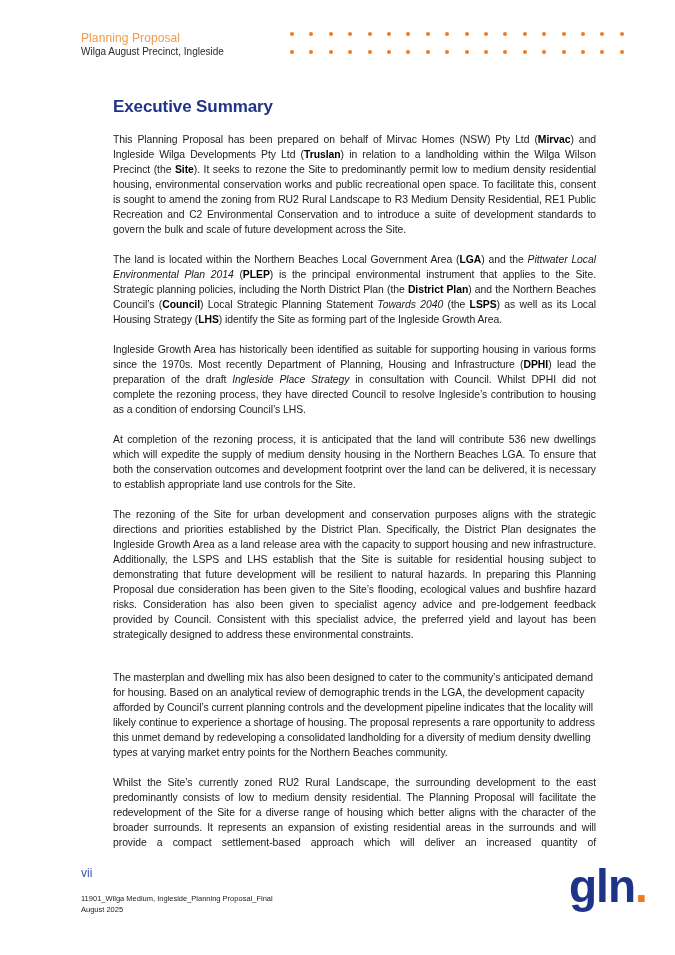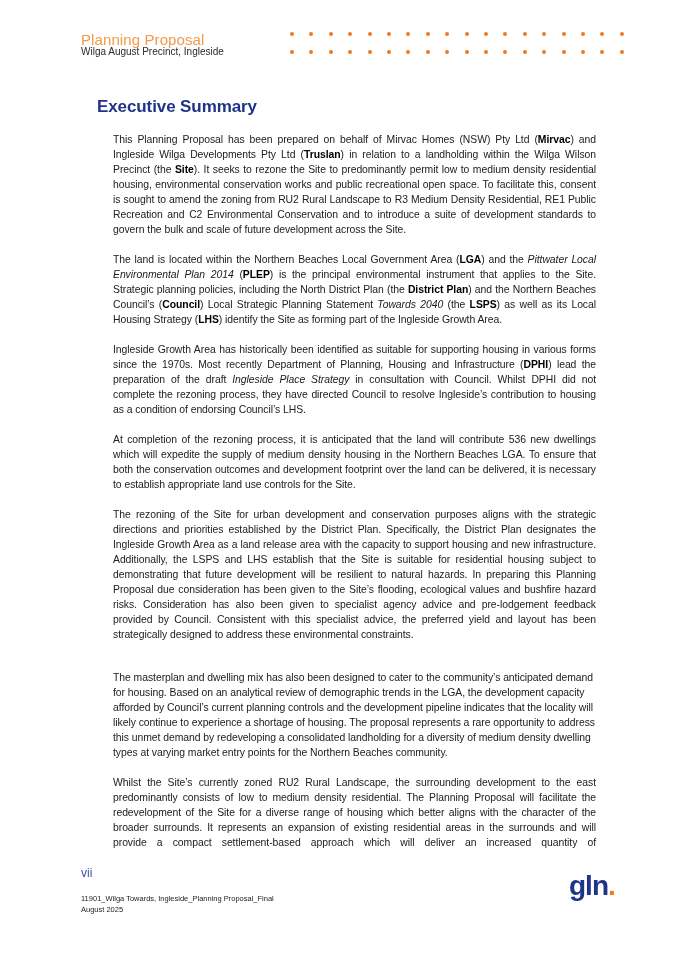--- a/index.html
+++ b/index.html
@@ -1,37 +1,37 @@
 <!DOCTYPE html>
 <html><head>
 <meta charset="utf-8">
 <style>
   html, body { margin: 0; padding: 0; background: #ffffff; }
   body { width: 675px; height: 955px; position: relative; overflow: hidden;
          font-family: "DejaVu Sans", "Liberation Sans", sans-serif; color: #1f1f1f; }
-  .hdr-title { position: absolute; left: 81px; top: 31px; font-size: 15px; color: #f3994a;
+  .hdr-title { position: absolute; left: 81px; top: 31px; font-size: 12px; color: #f3994a;
                font-family: "Liberation Sans", sans-serif; letter-spacing: 0.1px; }
   .hdr-sub { position: absolute; left: 81px; top: 46px; font-size: 10px; color: #2a2a2a;
              font-family: "Liberation Sans", sans-serif; }
   .dots { position: absolute; left: 287px; top: 29px; width: 345px; height: 30px; }
   .dot { position: absolute; width: 4px; height: 4px; border-radius: 50%; background: #f07a22; }
-  .heading { position: absolute; left: 97px; top: 97px; margin: 0; font-size: 17px; font-weight: bold;
+  .heading { position: absolute; left: 113px; top: 97px; margin: 0; font-size: 17px; font-weight: bold;
              color: #1e3488; font-family: "Liberation Sans", sans-serif; letter-spacing: -0.1px; }
   .body-text { position: absolute; left: 113px; top: 132px; width: 483px; }
   .para { margin: 0 0 15px 0; font-size: 10.4px; line-height: 15px; text-align: justify;
           font-family: "Liberation Sans", sans-serif; color: #202020; letter-spacing: -0.05px; }
   .para.left { text-align: left; margin-top: 28px; }
   .para.cont { text-align-last: justify; }
   .para b { font-weight: bold; color: #000; }
   .para i { font-style: italic; }
   .page-num { position: absolute; left: 81px; top: 866px; font-size: 12px; color: #3a52a8;
               font-family: "Liberation Sans", sans-serif; }
   .foot-doc { position: absolute; left: 81px; top: 893px; font-size: 7.5px; color: #222;
               font-family: "Liberation Sans", sans-serif; line-height: 11px; }
-  .logo { position: absolute; left: 569px; top: 866px; font-size: 28px; font-weight: bold;
+  .logo { position: absolute; left: 569px; top: 866px; font-size: 46px; font-weight: bold;
           color: #1e3488; font-family: "Liberation Sans", sans-serif; letter-spacing: -1px; line-height: 40px; }
   .logo .period { color: #f07a22; }
 </style>
 </head>
 <body>
 
 <div>
   <div class="hdr-title">Planning Proposal</div>
   <div class="hdr-sub">Wilga August Precinct, Ingleside</div>
   <div class="dots" id="dots">
@@ -82,17 +82,17 @@
     <p class="para"><span>Ingleside Growth Area has historically been identified as suitable for supporting housing in various forms since the 1970s. Most recently Department of Planning, Housing and Infrastructure (</span><b>DPHI</b><span>) lead the preparation of the draft </span><i>Ingleside Place Strategy</i><span> in consultation with Council. Whilst DPHI did not complete the rezoning process, they have directed Council to resolve Ingleside’s contribution to housing as a condition of endorsing Council’s LHS.</span></p>
     <p class="para"><span>At completion of the rezoning process, it is anticipated that the land will contribute 536 new dwellings which will expedite the supply of medium density housing in the Northern Beaches LGA. To ensure that both the conservation outcomes and development footprint over the land can be delivered, it is necessary to establish appropriate land use controls for the Site.</span></p>
     <p class="para"><span>The rezoning of the Site for urban development and conservation purposes aligns with the strategic directions and priorities established by the District Plan. Specifically, the District Plan designates the Ingleside Growth Area as a land release area with the capacity to support housing and new infrastructure. Additionally, the LSPS and LHS establish that the Site is suitable for residential housing subject to demonstrating that future development will be resilient to natural hazards. In preparing this Planning Proposal due consideration has been given to the Site’s flooding, ecological values and bushfire hazard risks. Consideration has also been given to specialist agency advice and pre-lodgement feedback provided by Council. Consistent with this specialist advice, the preferred yield and layout has been strategically designed to address these environmental constraints.</span></p>
     <p class="para left"><span>The masterplan and dwelling mix has also been designed to cater to the community’s anticipated demand for housing. Based on an analytical review of demographic trends in the LGA, the development capacity afforded by Council’s current planning controls and the development pipeline indicates that the locality will likely continue to experience a shortage of housing. The proposal represents a rare opportunity to address this unmet demand by redeveloping a consolidated landholding for a diversity of medium density dwelling types at varying market entry points for the Northern Beaches community.</span></p>
     <p class="para cont"><span>Whilst the Site’s currently zoned RU2 Rural Landscape, the surrounding development to the east predominantly consists of low to medium density residential. The Planning Proposal will facilitate the redevelopment of the Site for a diverse range of housing which better aligns with the character of the broader surrounds. It represents an expansion of existing residential areas in the surrounds and will provide a compact settlement-based approach which will deliver an increased quantity of</span></p>
   </div>
 
 <div>
   <div class="page-num">vii</div>
   <div class="foot-doc">
-    <div>11901_Wilga Towards, Ingleside_Planning Proposal_Final</div>
+    <div>11901_Wilga Medium, Ingleside_Planning Proposal_Final</div>
     <div>August 2025</div>
   </div>
   <div class="logo"><span>gln</span><span class="period">.</span></div>
 </div>
 
 </body></html>

